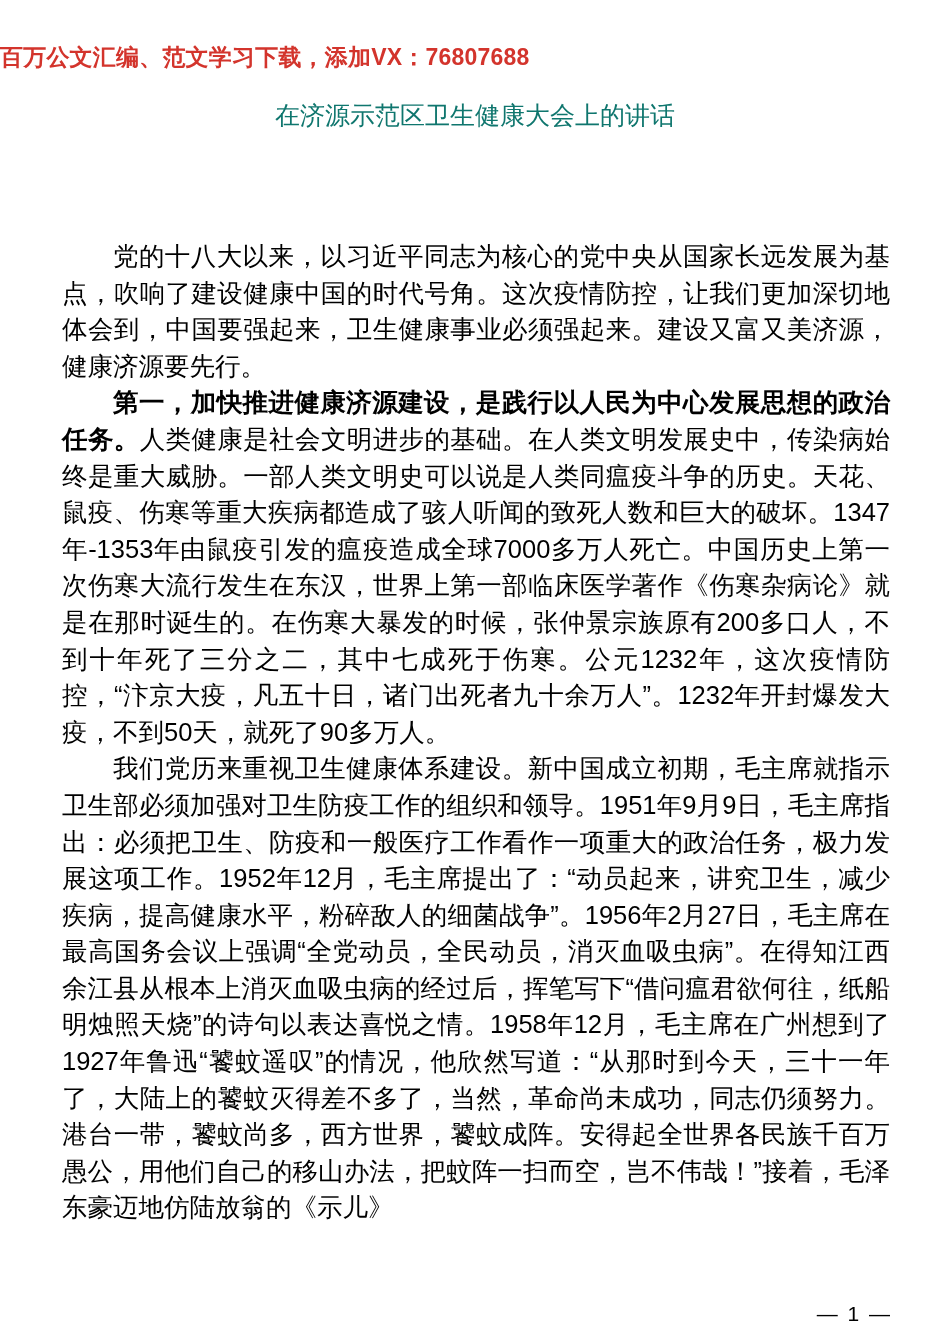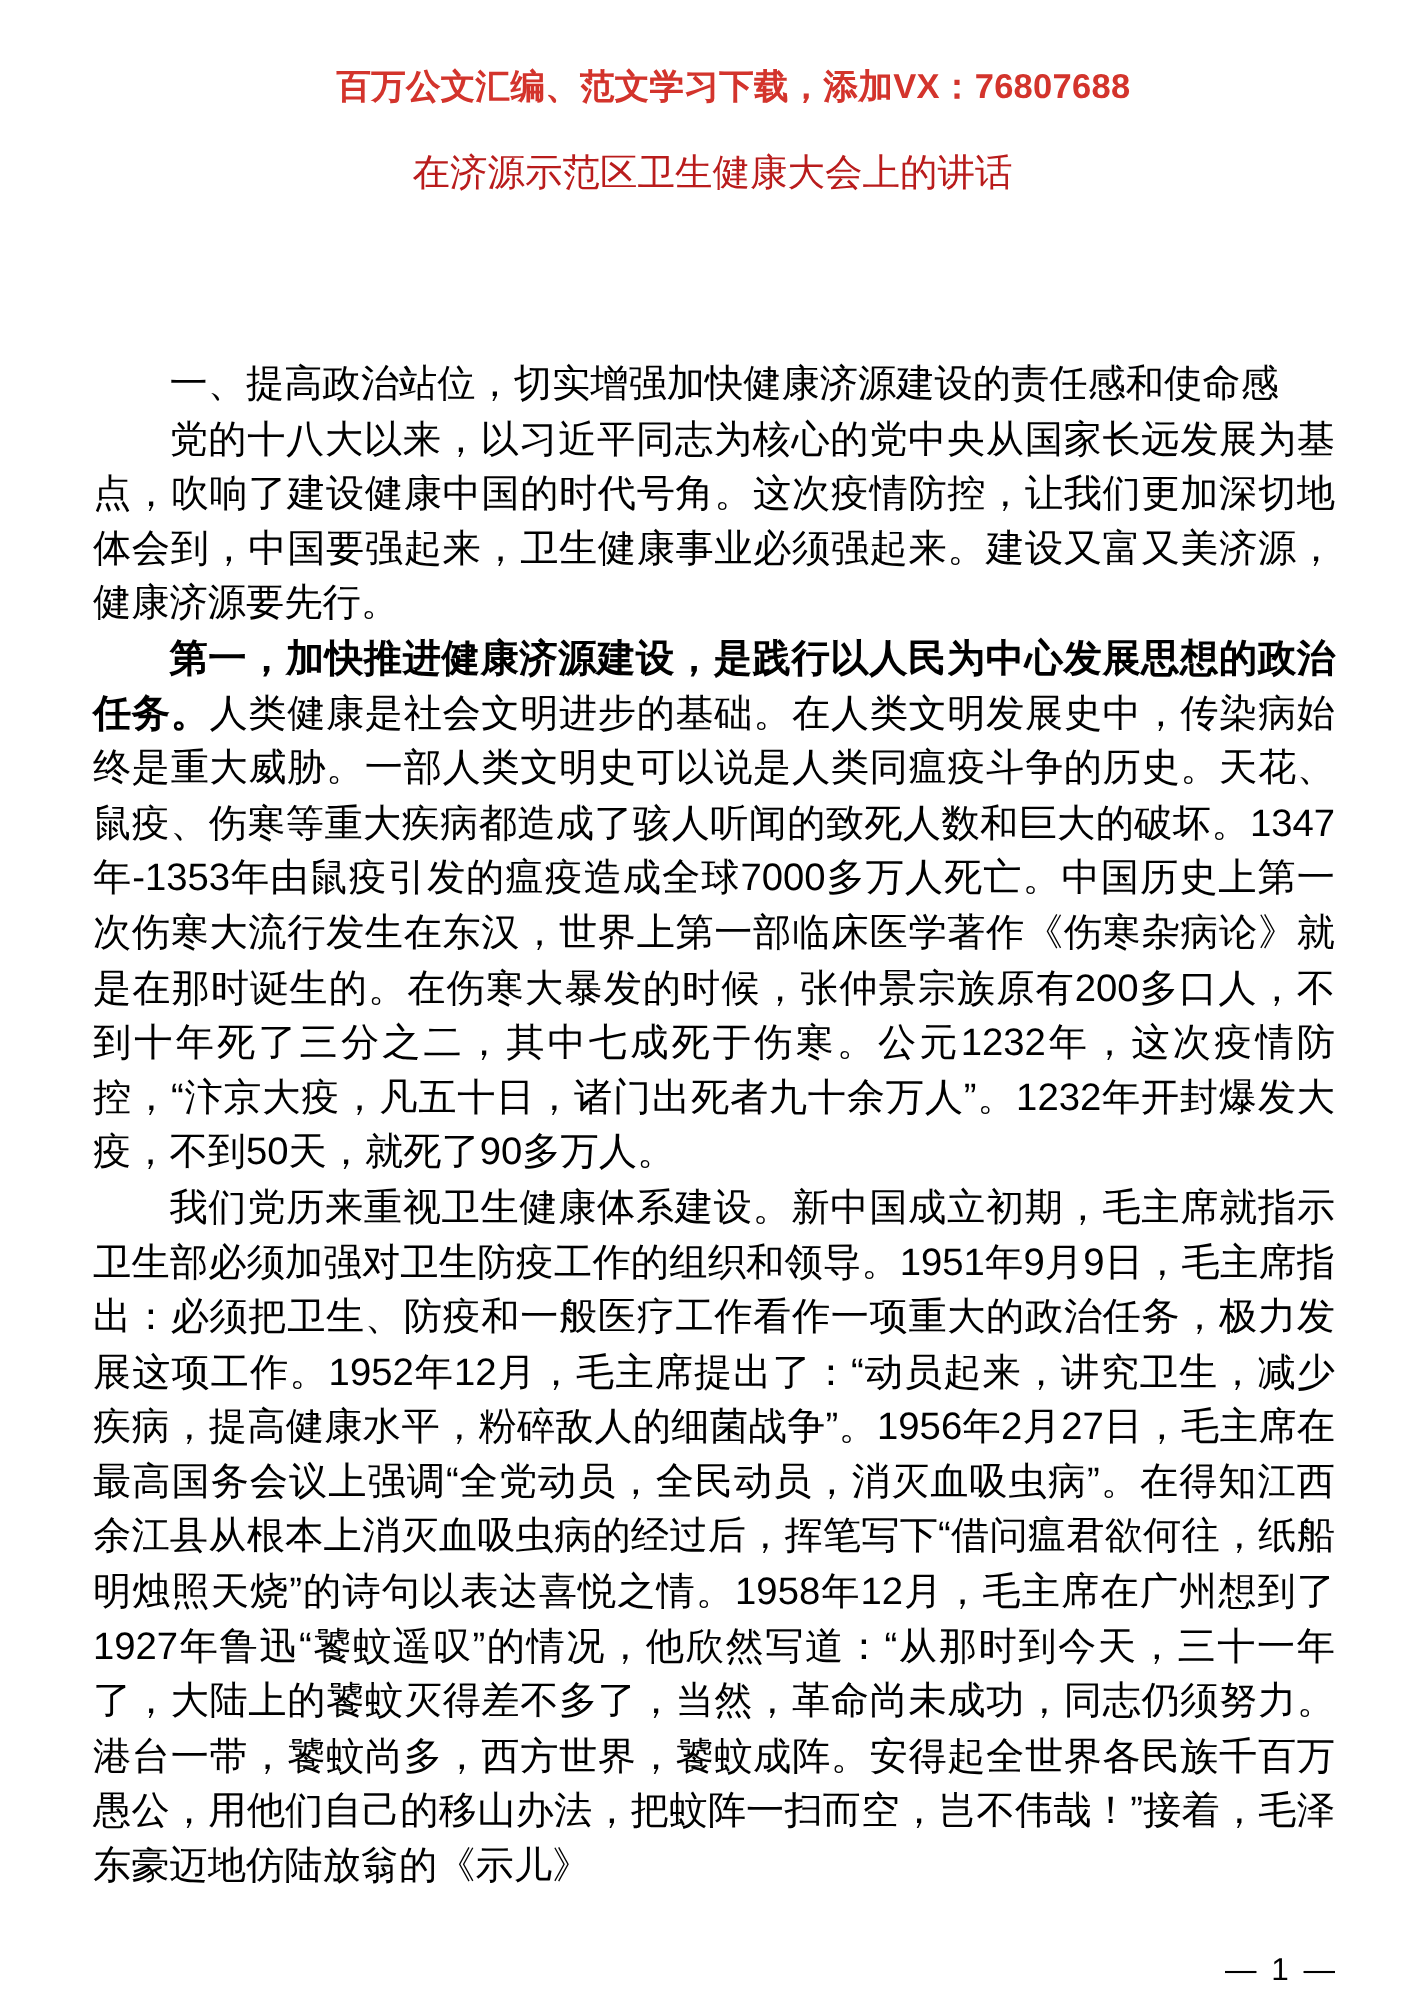--- a/index.html
+++ b/index.html
@@ -18,41 +18,39 @@
     background: #ffffff;
     overflow: hidden;
   }
 
   
   .promo {
     position: absolute;
     top: 42px;
     left: 0;
     width: 950px;
-    text-align: center;
     color: #d3342c;
     font-size: 23px;
     font-weight: 700;
     letter-spacing: 0.2px;
     white-space: nowrap;
-    padding-left: 28px;
   }
 
   
   .title-block {
     position: absolute;
     top: 97px;
     left: 0;
     width: 950px;
     text-align: center;
   }
   .title-line {
     font-size: 25px;
     font-weight: 400;
-    color: #b91c1c;
+    color: #0f766e;
     line-height: 36px;
     white-space: nowrap;
   }
 
   
   .body-col {
     position: absolute;
     top: 238px;
     left: 62px;
     width: 828px;
@@ -93,21 +91,20 @@
 <div class="page">
 
   <div class="promo">百万公文汇编、范文学习下载，添加VX：76807688</div>
 
   <div class="title-block">
     <div class="title-line">在济源示范区卫生健康大会上的讲话</div>
   </div>
 
   <div class="body-col">
 
-    <p class="para heading-para">一、提高政治站位，切实增强加快健康济源建设的责任感和使命感</p>
 
     <p class="para">党的十八大以来，以习近平同志为核心的党中央从国家长远发展为基点，吹响了建设健康中国的时代号角。这次疫情防控，让我们更加深切地体会到，中国要强起来，卫生健康事业必须强起来。建设又富又美济源，健康济源要先行。</p>
 
     <p class="para"><span class="bold-lead">第一，加快推进健康济源建设，是践行以人民为中心发展思想的政治任务。</span><span>人类健康是社会文明进步的基础。在人类文明发展史中，传染病始终是重大威胁。一部人类文明史可以说是人类同瘟疫斗争的历史。天花、鼠疫、伤寒等重大疾病都造成了骇人听闻的致死人数和巨大的破坏。1347年-1353年由鼠疫引发的瘟疫造成全球7000多万人死亡。中国历史上第一次伤寒大流行发生在东汉，世界上第一部临床医学著作《伤寒杂病论》就是在那时诞生的。在伤寒大暴发的时候，张仲景宗族原有200多口人，不到十年死了三分之二，其中七成死于伤寒。公元1232年，这次疫情防控，“汴京大疫，凡五十日，诸门出死者九十余万人”。1232年开封爆发大疫，不到50天，就死了90多万人。</span></p>
 
     <p class="para">我们党历来重视卫生健康体系建设。新中国成立初期，毛主席就指示卫生部必须加强对卫生防疫工作的组织和领导。1951年9月9日，毛主席指出：必须把卫生、防疫和一般医疗工作看作一项重大的政治任务，极力发展这项工作。1952年12月，毛主席提出了：“动员起来，讲究卫生，减少疾病，提高健康水平，粉碎敌人的细菌战争”。1956年2月27日，毛主席在最高国务会议上强调“全党动员，全民动员，消灭血吸虫病”。在得知江西余江县从根本上消灭血吸虫病的经过后，挥笔写下“借问瘟君欲何往，纸船明烛照天烧”的诗句以表达喜悦之情。1958年12月，毛主席在广州想到了1927年鲁迅“饕蚊遥叹”的情况，他欣然写道：“从那时到今天，三十一年了，大陆上的饕蚊灭得差不多了，当然，革命尚未成功，同志仍须努力。港台一带，饕蚊尚多，西方世界，饕蚊成阵。安得起全世界各民族千百万愚公，用他们自己的移山办法，把蚊阵一扫而空，岂不伟哉！”接着，毛泽东豪迈地仿陆放翁的《示儿》</p>
 
   </div>
 
   <div class="page-number">— 1 —</div>

